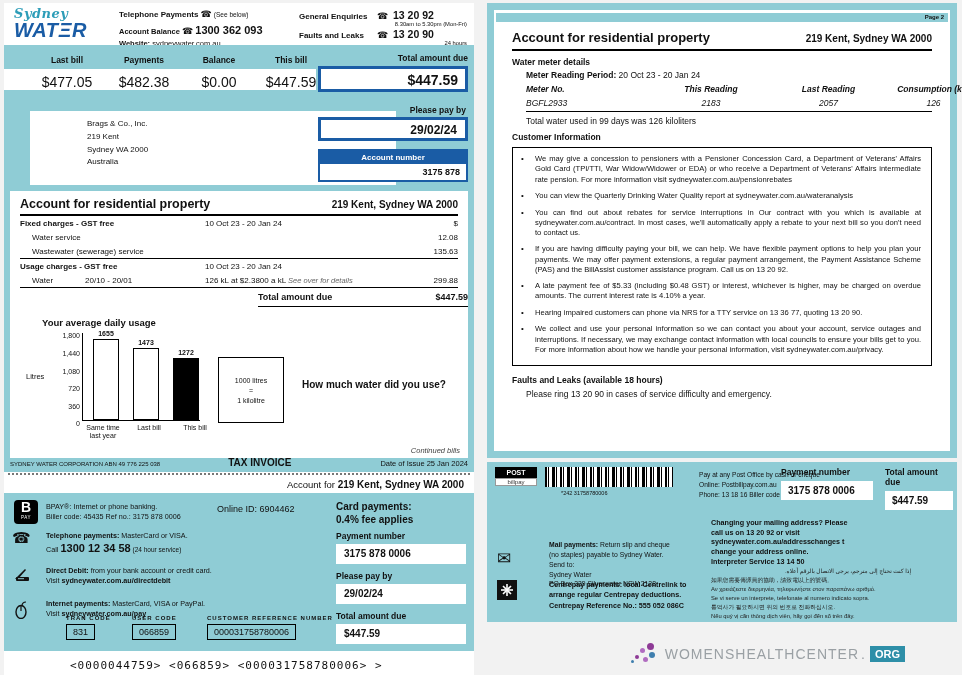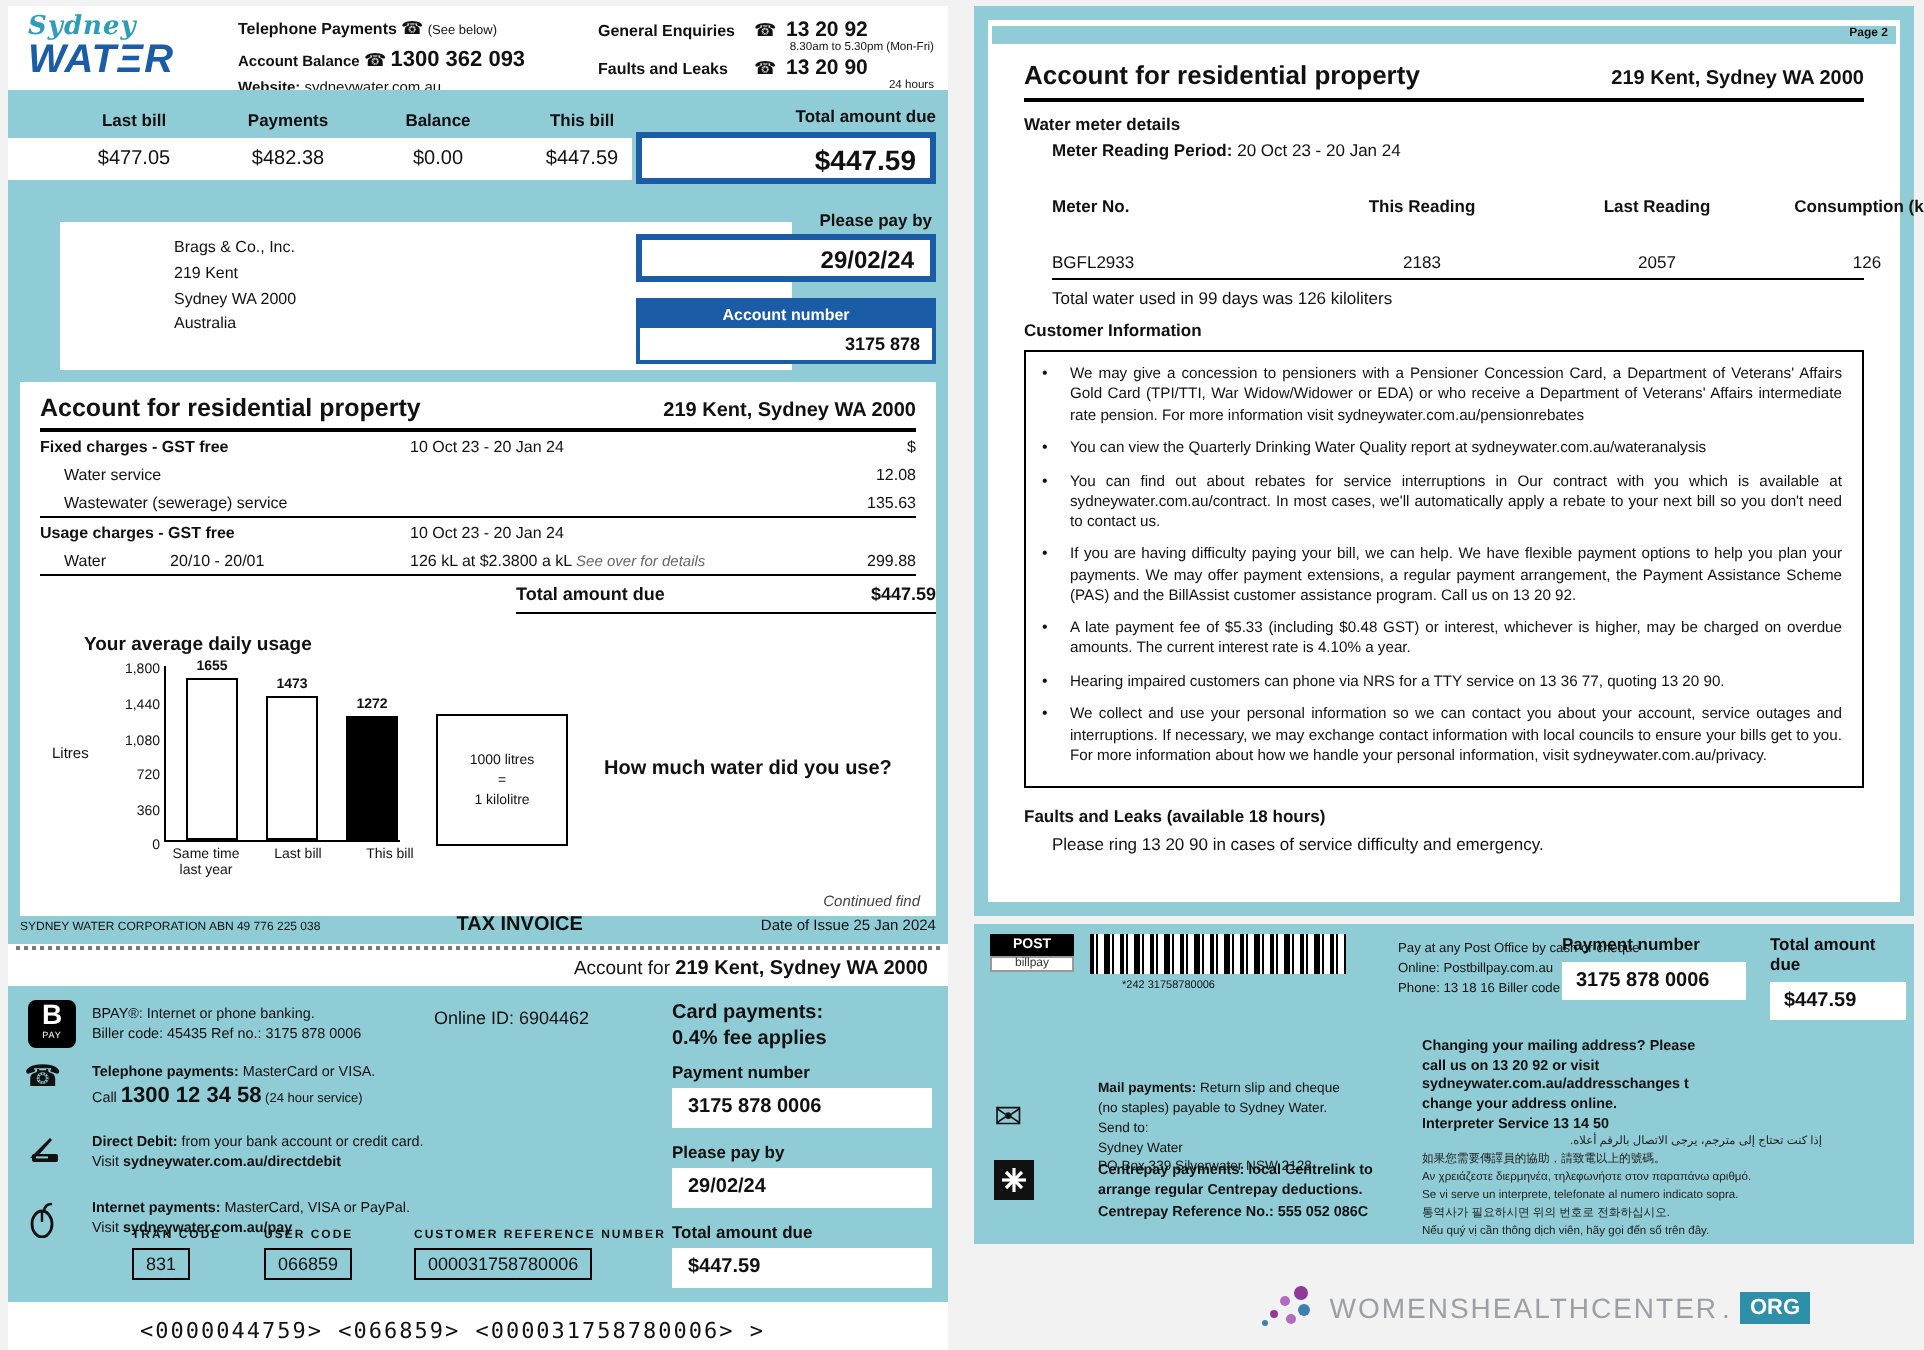--- a/index.html
+++ b/index.html
@@ -19,21 +19,21 @@
   .big-num { font-size:11px; font-weight:bold; }
   .hdr-right { left:295px; top:6px; width:168px; font-size:8px; }
   .hdr-right .row { display:grid; grid-template-columns:78px 16px 1fr; align-items:baseline; }
   .hdr-right .num { font-weight:bold; font-size:10.5px; }
   .hours { font-size:5.8px; text-align:right; line-height:1.2; }
 
   .teal { background:#8fccd5; }
   .p1-teal1 { left:0; top:42px; width:470px; height:427px; }
   .sum-lbl { top:10px; font-size:8.5px; font-weight:bold; text-align:center; }
   .sum-strip { left:0; top:24px; width:312px; height:21px; background:#fff; }
-  .sum-val { top:29px; font-size:10px; text-align:center; }
+  .sum-val { top:29px; font-size:14px; text-align:center; }
   .l1{left:28px;width:70px;} .l2{left:105px;width:70px;} .l3{left:180px;width:70px;} .l4{left:252px;width:70px;}
   .sum-total-lbl { left:314px; top:8px; width:150px; text-align:right; font-size:8.5px; font-weight:bold; }
   .box-blue { background:#fff; border:3px solid #1a5ca5; }
   .sum-total-box { left:314px; top:21px; width:150px; height:26px; font-size:14px; font-weight:bold; text-align:right; padding:3px 7px 0 0; }
   .addr-card { left:26px; top:66px; width:366px; height:74px; background:#fff; padding:7px 0 0 57px; font-size:8px; line-height:1.6; }
   .payby-lbl { left:314px; top:60px; width:148px; text-align:right; font-size:8.5px; font-weight:bold; }
   .payby-box { left:314px; top:72px; width:150px; height:24px; font-size:12px; font-weight:bold; text-align:right; padding:3px 8px 0 0; }
   .acct-box { left:314px; top:104px; width:150px; border:2.5px solid #1a5ca5; background:#fff; }
   .acct-hd { background:#1a5ca5; color:#fff; font-size:8px; font-weight:bold; text-align:center; padding:2px 0; }
   .acct-val { font-size:9px; font-weight:bold; text-align:right; padding:3px 6px; }
@@ -102,21 +102,21 @@
   .p2 { left:487px; top:3px; width:470px; height:455px; background:#8fccd5; padding:7px; }
   .p2-inner { background:#fff; width:100%; height:100%; padding:3px 0 0 0; }
   .p2-strip { background:#8fccd5; height:9px; margin:0 2px; text-align:right; font-size:6px; font-weight:bold; padding-right:4px; line-height:9px; }
   .p2-content { padding:6px 18px 0 18px; }
   .p2-title { display:flex; justify-content:space-between; align-items:baseline; border-bottom:2.5px solid #000; padding-bottom:4px; margin-top:2px; }
   .p2-title .t { font-size:13px; font-weight:bold; }
   .p2-title .a { font-size:10px; font-weight:bold; }
   .sec-h { font-size:8.5px; font-weight:bold; margin-top:6px; }
   .meter { font-size:8.5px; padding-left:14px; }
   .meter .period { margin-top:3px; }
-  .meter-grid { display:grid; grid-template-columns:120px 130px 105px 105px; margin-top:18px; }
+  .meter-grid { display:grid; grid-template-columns:120px 130px 105px 105px; margin-top:4px;font-style:italic; }
   .meter-grid .h { font-weight:bold; }
   .meter-grid .c { text-align:center; }
   .meter-vals { padding-bottom:3px; border-bottom:1.5px solid #000; }
   .meter-note { margin-top:4px; }
   .ci-box { border:1.2px solid #000; margin-top:5px; padding:6px 10px 4px 8px; }
   .bullet { display:grid; grid-template-columns:14px 1fr; font-size:7.6px; line-height:1.35; text-align:justify; margin-bottom:6px; }
   .bullet::before { content:"•"; font-size:8px; }
   .bullet-last { margin-top:3px; margin-bottom:0; }
   .faults-h { margin-top:9px; }
   .faults-t { font-size:8.5px; padding-left:14px; margin-top:4px; }
@@ -282,21 +282,21 @@
           <div class="xl">Last bill</div>
           <div class="xl">This bill</div>
         </div>
         <div class="legend-box">
           <div>1000 litres</div>
             <div>=</div>
             <div>1 kilolitre</div>
         </div>
         <div class="question">How much water did you use?</div>
       </div>
-      <div class="continued">Continued find</div>
+      <div class="continued">Continued bills</div>
     </div>
 
     <div class="abs abn-row">
       <span class="abn">SYDNEY WATER CORPORATION ABN 49 776 225 038</span>
       <span class="taxinv">TAX INVOICE</span>
       <span class="issue">Date of Issue 25 Jan 2024</span>
     </div>
   </div>
 
   <div class="abs tear-band">

